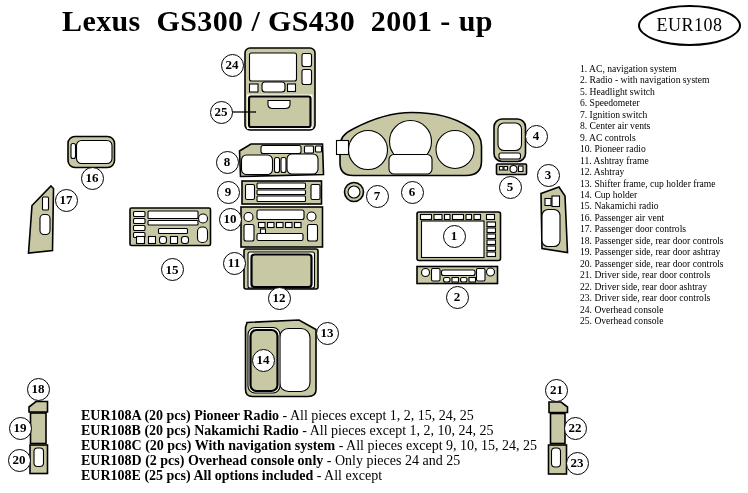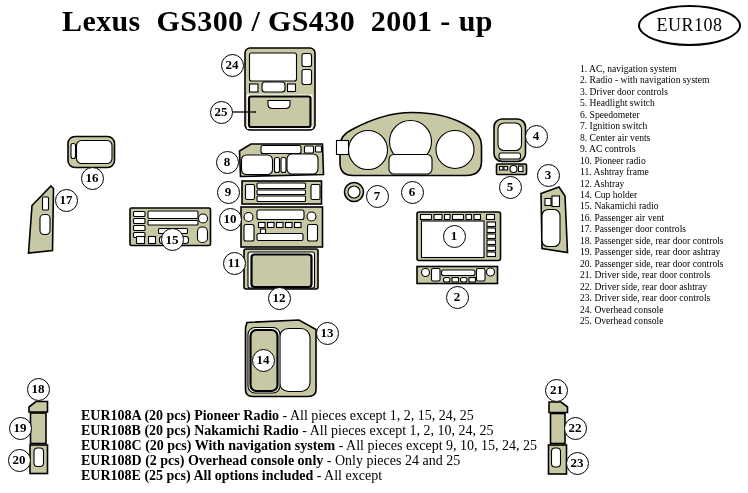--- a/index.html
+++ b/index.html
@@ -230,44 +230,44 @@
   <div class="callout" style="left:498.5px;top:175.5px">5</div>
   <div class="callout" style="left:400.5px;top:180.5px">6</div>
   <div class="callout" style="left:365.5px;top:184.5px">7</div>
   <div class="callout" style="left:215.5px;top:150.5px">8</div>
   <div class="callout" style="left:216.5px;top:180.5px">9</div>
   <div class="callout" style="left:218.5px;top:207.5px">10</div>
   <div class="callout" style="left:222.5px;top:251.5px">11</div>
   <div class="callout" style="left:267.5px;top:286.5px">12</div>
   <div class="callout" style="left:315.5px;top:321.5px">13</div>
   <div class="callout" style="left:251.5px;top:348.5px">14</div>
-  <div class="callout" style="left:160.5px;top:228px">15</div>
+  <div class="callout" style="left:160.5px;top:258px">15</div>
   <div class="callout" style="left:80.5px;top:166.5px">16</div>
   <div class="callout" style="left:54.5px;top:188.5px">17</div>
   <div class="callout" style="left:26.5px;top:377.5px">18</div>
   <div class="callout" style="left:8.5px;top:416.5px">19</div>
   <div class="callout" style="left:7.5px;top:448.5px">20</div>
   <div class="callout" style="left:545px;top:378.5px">21</div>
   <div class="callout" style="left:563.5px;top:416.5px">22</div>
   <div class="callout" style="left:565.5px;top:451.5px">23</div>
   <div class="callout" style="left:220.5px;top:53.5px">24</div>
   <div class="callout" style="left:209.5px;top:100.5px">25</div>
 
   <div class="legend">
     <div class="item">1. AC, navigation system</div>
     <div class="item">2. Radio - with navigation system</div>
-    <div class="item">3. Driver door controls</div>
     <div class="item">5. Headlight switch</div>
     <div class="item">6. Speedometer</div>
     <div class="item">7. Ignition switch</div>
     <div class="item">8. Center air vents</div>
     <div class="item">9. AC controls</div>
     <div class="item">10. Pioneer radio</div>
     <div class="item">11. Ashtray frame</div>
     <div class="item">12. Ashtray</div>
+    <div class="item">13. Shifter frame, cup holder frame</div>
     <div class="item">14. Cup holder</div>
     <div class="item">15. Nakamichi radio</div>
     <div class="item">16. Passenger air vent</div>
     <div class="item">17. Passenger door controls</div>
     <div class="item">18. Passenger side, rear door controls</div>
     <div class="item">19. Passenger side, rear door ashtray</div>
     <div class="item">20. Passenger side, rear door controls</div>
     <div class="item">21. Driver side, rear door controls</div>
     <div class="item">22. Driver side, rear door ashtray</div>
     <div class="item">23. Driver side, rear door controls</div>

